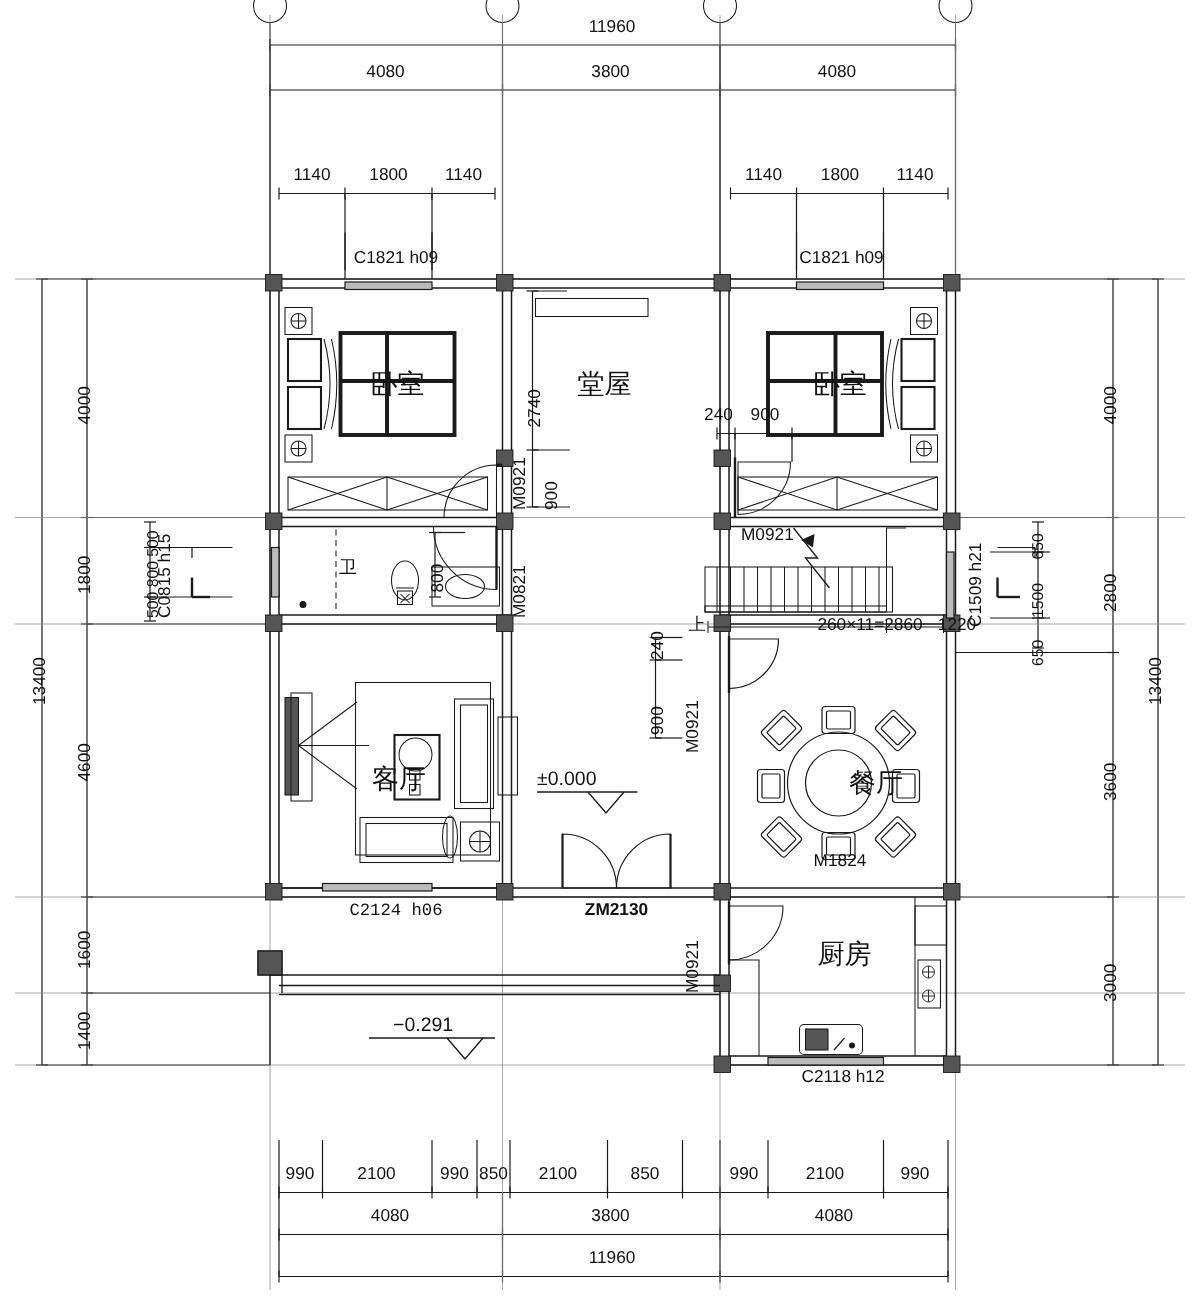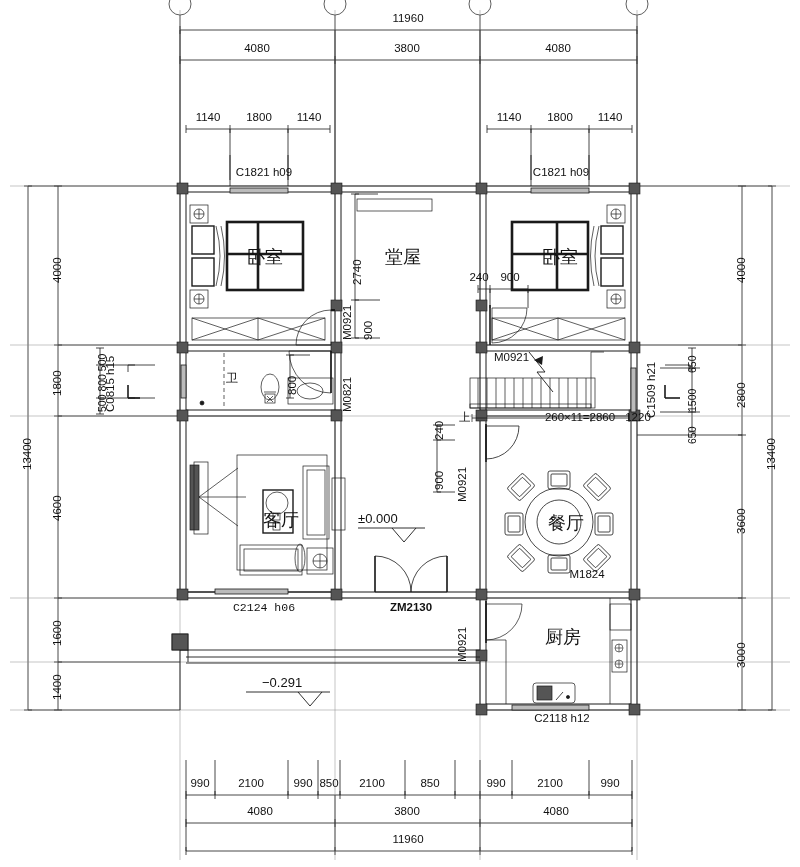--- a/index.html
+++ b/index.html
@@ -591,37 +591,37 @@
 <div class="lbl dim ctr" style="left:479px;top:272px;">240</div>
 <div class="lbl dim ctr" style="left:510px;top:272px;">900</div>
 <div class="lbl dim rot" style="left:287px;top:395px;">800</div>
 <div class="lbl dim rot" style="left:434px;top:490px;">900</div>
 <div class="lbl dim rot" style="left:434px;top:440px;">240</div>
 
 <div class="lbl cn ctr" style="left:265px;top:248px;">卧室</div>
 <div class="lbl cn ctr" style="left:403px;top:248px;">堂屋</div>
 <div class="lbl cn ctr" style="left:560px;top:248px;">卧室</div>
 <div class="lbl cn sm ctr" style="left:232px;top:372px;">卫</div>
-<div class="lbl cn ctr" style="left:281px;top:511px;text-align:center;">客厅</div>
-<div class="lbl cn ctr" style="left:566px;top:514px;">餐厅</div>
+<div class="lbl cn ctr" style="left:266px;top:511px;text-align:center;">客厅</div>
+<div class="lbl cn ctr" style="left:584px;top:514px;">餐厅</div>
 <div class="lbl cn ctr" style="left:563px;top:628px;">厨房</div>
 
 <div class="lbl dim ctr" style="left:264px;top:167px;">C1821  h09</div>
 <div class="lbl dim ctr" style="left:561px;top:167px;">C1821  h09</div>
 <div class="lbl dim rot" style="left:105px;top:412px;">C0815  h15</div>
 <div class="lbl dim rot" style="left:646px;top:418px;">C1509  h21</div>
 <div class="lbl dim ctr" style="left:264px;top:602px;font-family:Liberation Mono, monospace;">C2124  h06</div>
 <div class="lbl dim ctr" style="left:562px;top:713px;">C2118  h12</div>
 
 <div class="lbl dim rot" style="left:342px;top:340px;">M0921</div>
 <div class="lbl dim rot" style="left:342px;top:412px;">M0821</div>
 <div class="lbl dim" style="left:494px;top:352px;">M0921</div>
 <div class="lbl dim rot" style="left:457px;top:502px;">M0921</div>
 <div class="lbl dim rot" style="left:457px;top:662px;">M0921</div>
 <div class="lbl dim ctr" style="left:411px;top:602px;font-weight:bold;">ZM2130</div>
-<div class="lbl dim ctr" style="left:587px;top:569px;">M1824</div>
+<div class="lbl dim ctr" style="left:560px;top:569px;">M1824</div>
 
 <div class="lbl dim" style="left:459px;top:412px;">上</div>
 <div class="lbl dim ctr" style="left:532px;top:412px;margin-left:48px;">260×11=2860</div>
 <div class="lbl dim ctr" style="left:638px;top:412px;">1220</div>
 
 <div class="lbl dim" style="left:358px;top:512px;font-size:13px;">±0.000</div>
 <div class="lbl dim" style="left:262px;top:676px;font-size:13px;">−0.291</div>
 
 </body></html>

